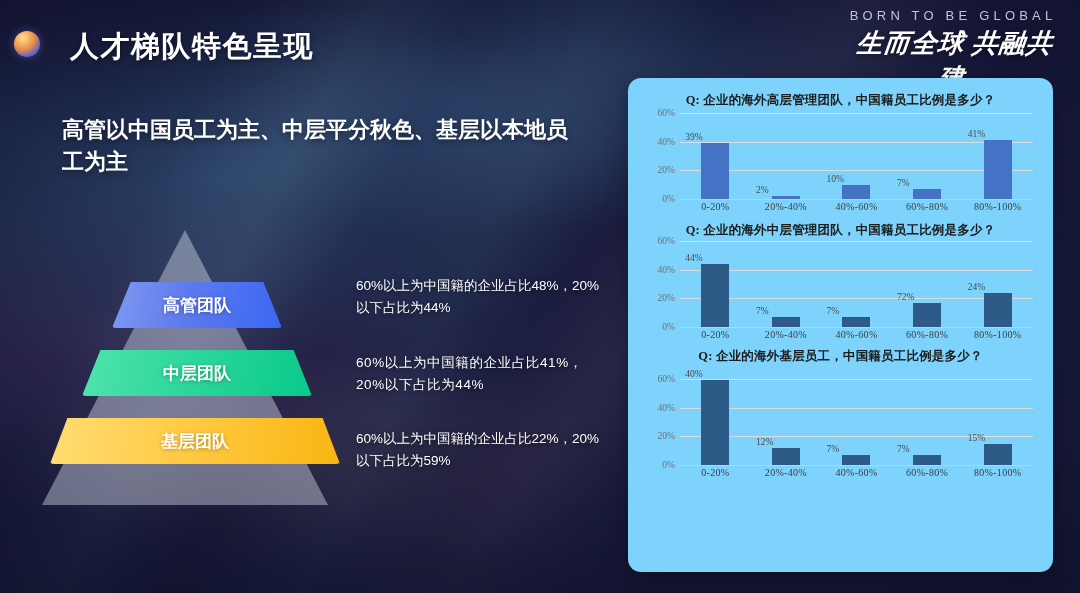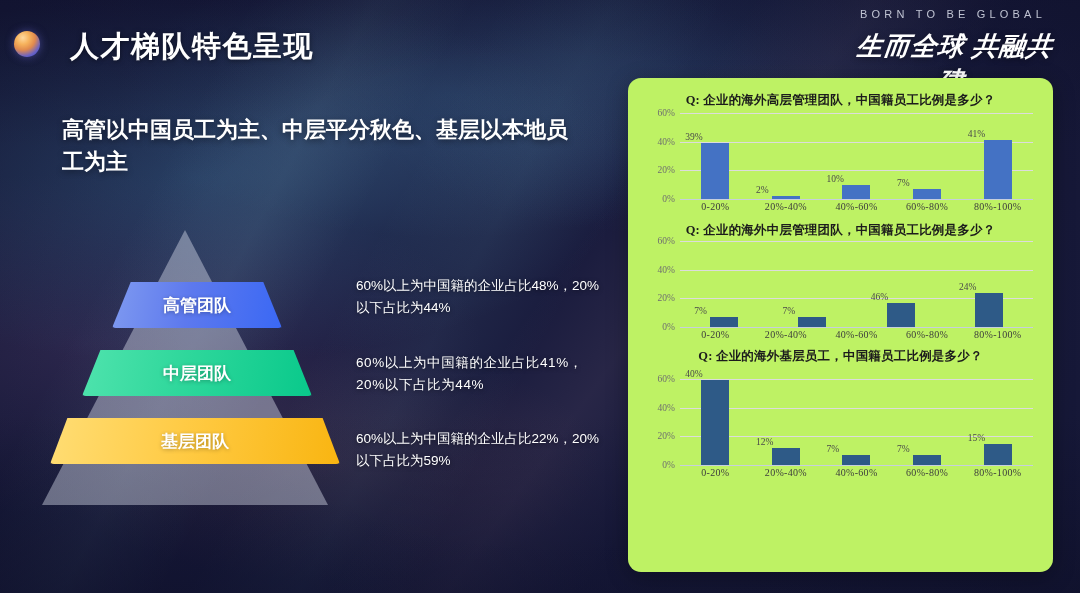--- a/index.html
+++ b/index.html
@@ -41,22 +41,22 @@
       radial-gradient(circle at 34% 26%, #ffd9a0 0%, #f6b25c 26%, #e08a4e 48%, #6a63c4 72%, #2f44c9 100%);
     box-shadow:0 0 9px rgba(110,110,220,.5);
   }
   #page-title {
     position:absolute; left:70px; top:27px;
     font-size:29px; font-weight:bold; color:#fff; letter-spacing:1.5px;
     text-shadow:0 1px 5px rgba(0,0,0,.5);
   }
   #logo { position:absolute; right:22px; top:8px; width:210px; text-align:center; }
   #logo-en {
-    font-size:11px; color:#d7dbe8; letter-spacing:4.2px; font-weight:normal;
-    margin-bottom:9px; opacity:.88;
+    font-size:13px; color:#d7dbe8; letter-spacing:4.2px; font-weight:normal;
+    margin-bottom:3px; opacity:.88;
   }
   #logo-cn {
     font-family:"Liberation Serif", serif;
     font-size:26px; color:#ffffff; font-weight:bold;
     font-style:italic; letter-spacing:1px;
     text-shadow:0 1px 6px rgba(0,0,0,.45);
     transform:skewX(-6deg);
   }
 
   
@@ -100,21 +100,21 @@
     color:#fff; font-size:13.5px; line-height:1.65;
     text-shadow:0 1px 4px rgba(0,0,0,.5);
   }
   #desc-top { top:275px; }
   #desc-mid { top:352px; letter-spacing:.6px; }
   #desc-bot { top:428px; }
 
   
   #panel {
     position:absolute; left:628px; top:78px; width:425px; height:494px;
-    background:#bef264; border-radius:13px;
+    background:#7dd3fc; border-radius:13px;
     box-shadow:0 5px 22px rgba(0,0,0,.3);
     padding:14px 10px 6px 10px;
   }
   .chart-block { width:100%; }
   .chart-q {
     font-family:"Liberation Serif", serif;
     font-size:12.5px; font-weight:bold; color:#1c1c1c;
     text-align:center; letter-spacing:.2px; white-space:nowrap;
   }
   #block1 .chart-q { margin-bottom:4px; }
@@ -260,29 +260,33 @@
           <div class="ytick" style="top: 86px;">0%</div>
         </div>
         <div class="grid">
           <div class="gline" style="top: 0px;"></div>
           <div class="gline" style="top: 28.6667px;"></div>
           <div class="gline" style="top: 57.3333px;"></div>
           <div class="gline base" style="top: 86px;"></div>
         </div>
         <div class="bars">
           <div class="barcol">
+            <div class="blabel" style="bottom: 64.0667px;">44%</div>
+            <div class="bar" style="height: 63.0667px; background: rgb(46, 90, 135);"></div>
+          </div>
+          <div class="barcol">
             <div class="blabel" style="bottom: 11.0333px;">7%</div>
             <div class="bar" style="height: 10.0333px; background: rgb(46, 90, 135);"></div>
           </div>
           <div class="barcol">
             <div class="blabel" style="bottom: 11.0333px;">7%</div>
             <div class="bar" style="height: 10.0333px; background: rgb(46, 90, 135);"></div>
           </div>
           <div class="barcol">
-            <div class="blabel" style="bottom: 25.3667px;">46%</div>
+            <div class="blabel" style="bottom: 25.3667px;">72%</div>
             <div class="bar" style="height: 24.3667px; background: rgb(46, 90, 135);"></div>
           </div>
           <div class="barcol">
             <div class="blabel" style="bottom: 35.4px;">24%</div>
             <div class="bar" style="height: 34.4px; background: rgb(46, 90, 135);"></div>
           </div>
         </div>
         <div class="xaxis">
           <div class="xtick">0-20%</div>
           <div class="xtick">20%-40%</div>

